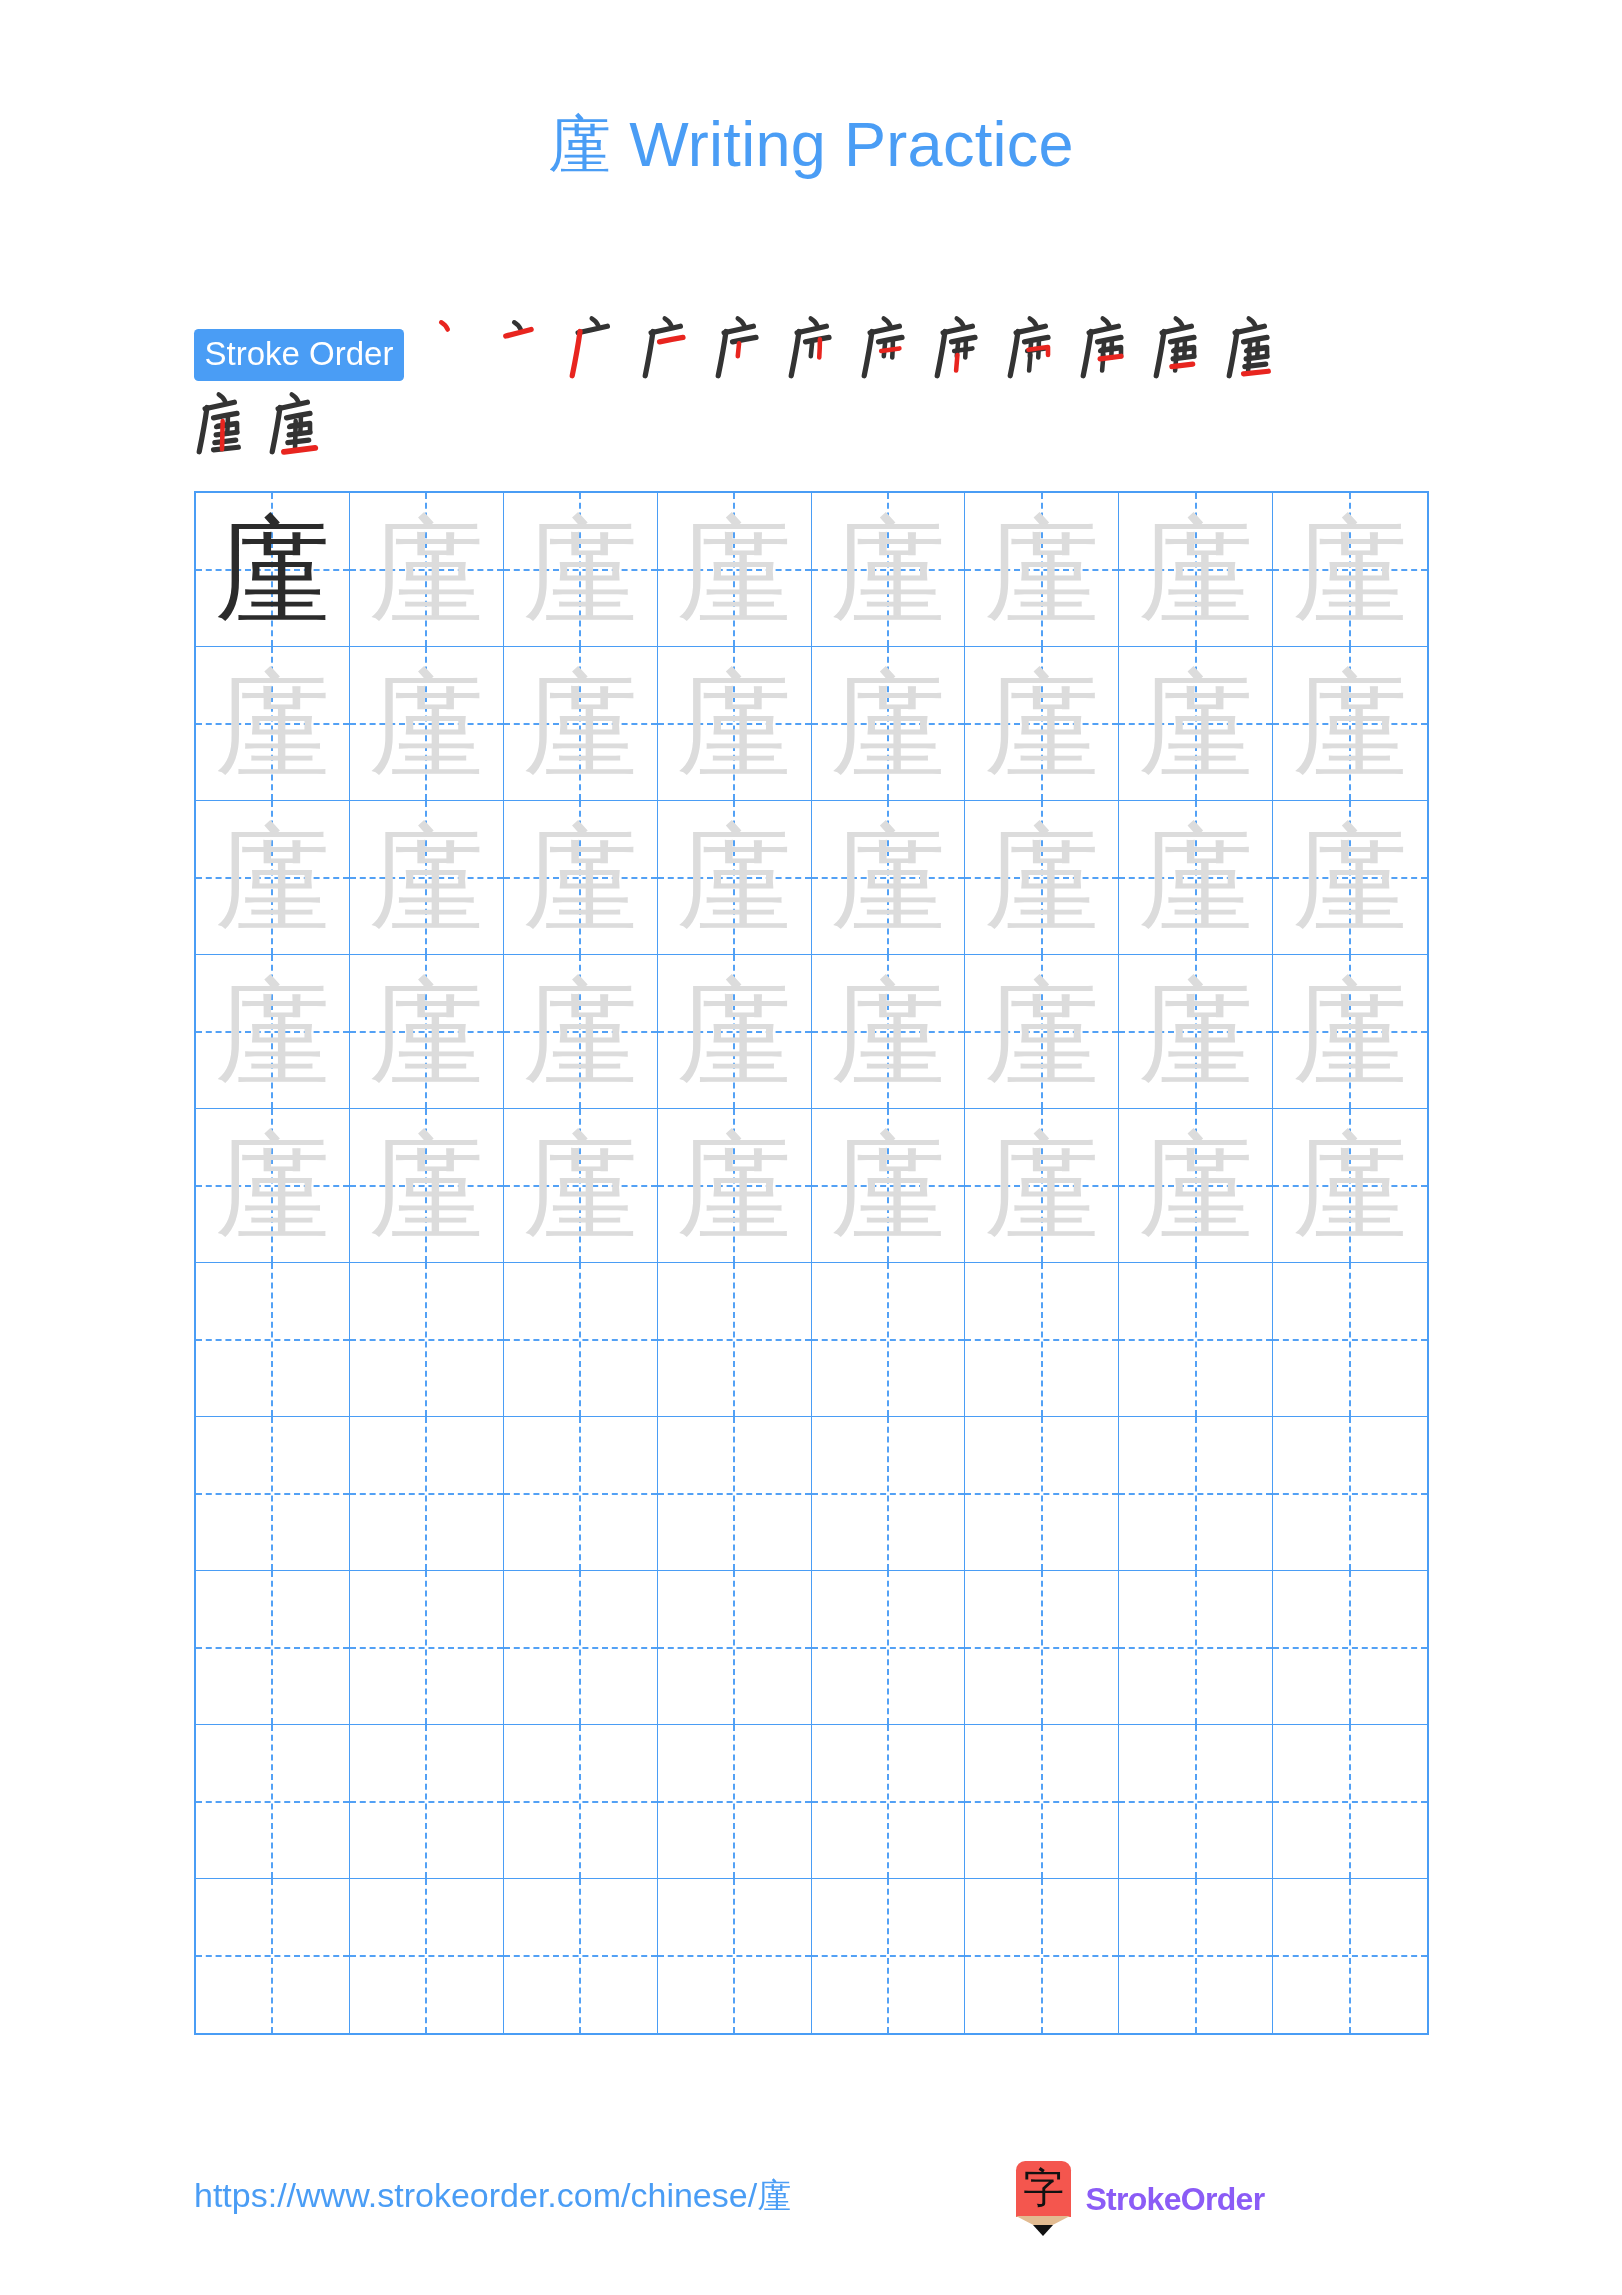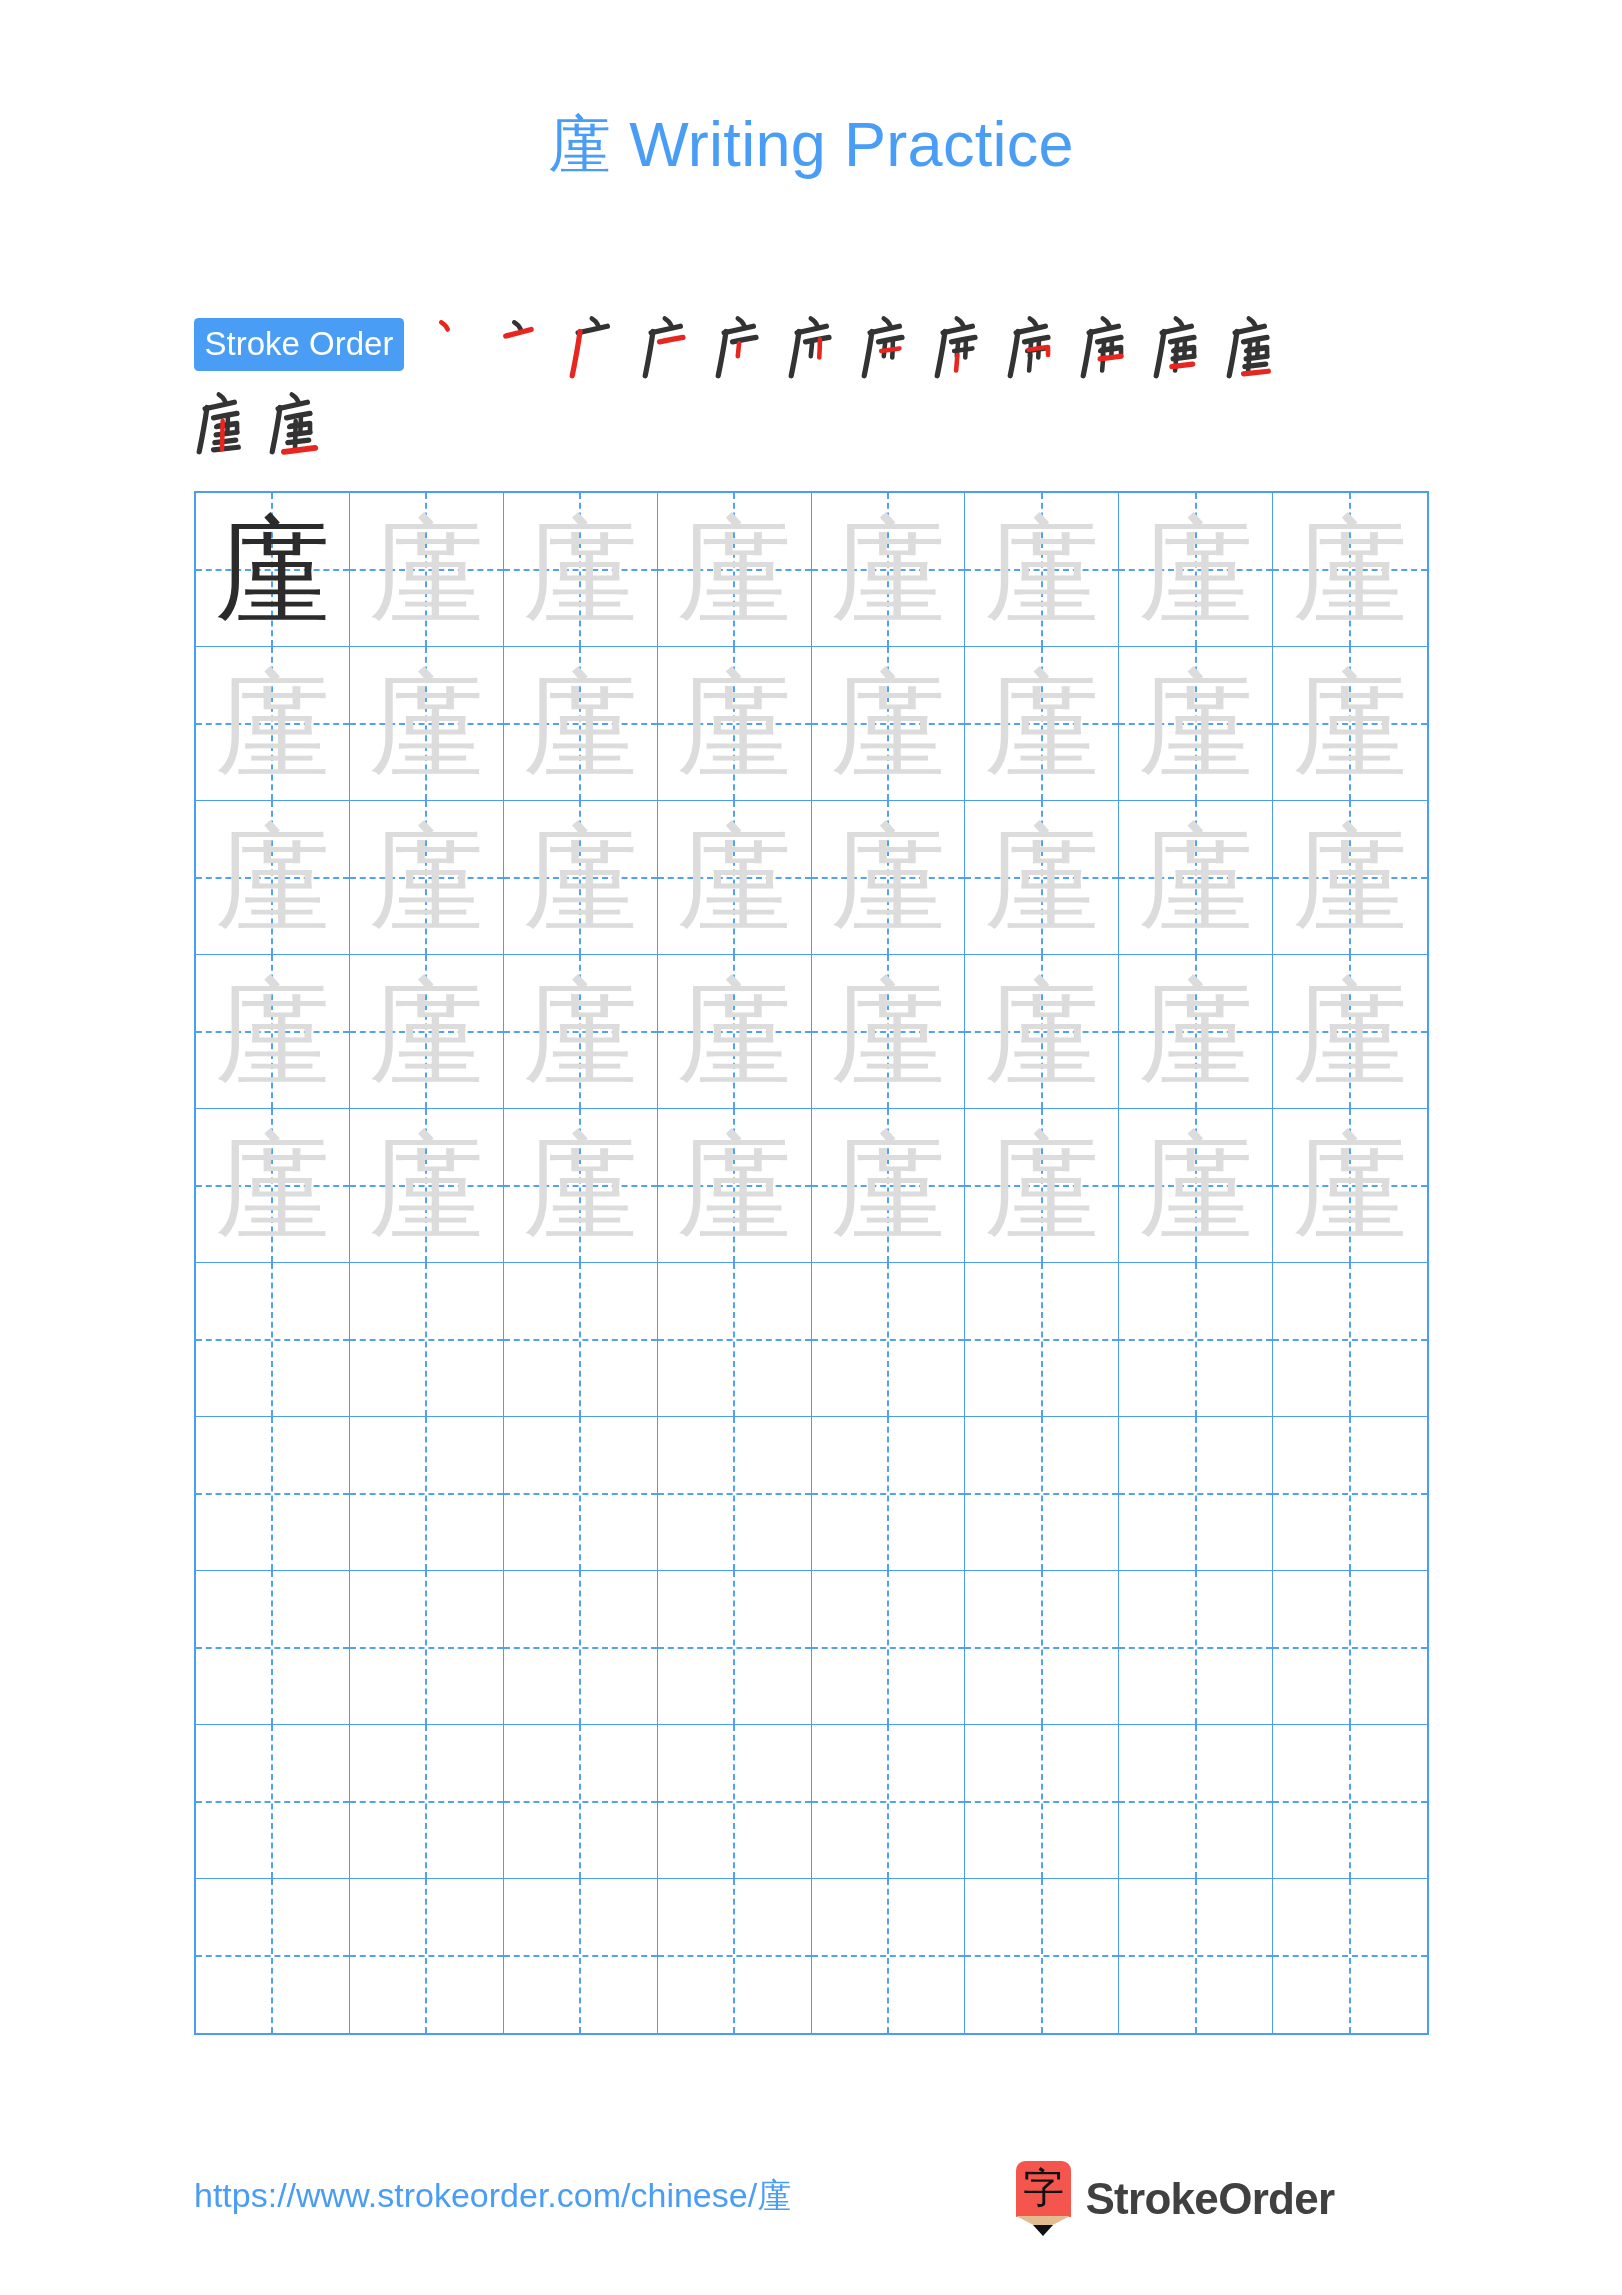--- a/index.html
+++ b/index.html
@@ -32,21 +32,21 @@
 
   
   .stroke-section {
     position: absolute;
     top: 308px;
     left: 194px;
     width: 1237px;
   }
   .stroke-row {
     display: flex;
-    align-items: center;
+    align-items: flex-end;
     min-height: 72px;
   }
   .so-badge {
     display: inline-block;
     background: #4a9df5;
     color: #ffffff;
     font-size: 33px;
     line-height: 1;
     padding: 8.5px 10.5px 11px 10.5px;
     border-radius: 4.6px;
@@ -199,22 +199,22 @@
     position: absolute;
     left: 17px;
     top: 64px;
     width: 0;
     height: 0;
     border-left: 10.5px solid transparent;
     border-right: 10.5px solid transparent;
     border-top: 11.8px solid #111111;
   }
   .logo-text {
-    color: #404040;
-    font-size: 44px;
+    color: #8b5cf6;
+    font-size: 32px;
     font-weight: bold;
     line-height: 1;
     white-space: nowrap;
     letter-spacing: -0.7px;
   }
 </style>
 </head>
 <body>
 
 <div class="page-title">廑 Writing Practice</div>

